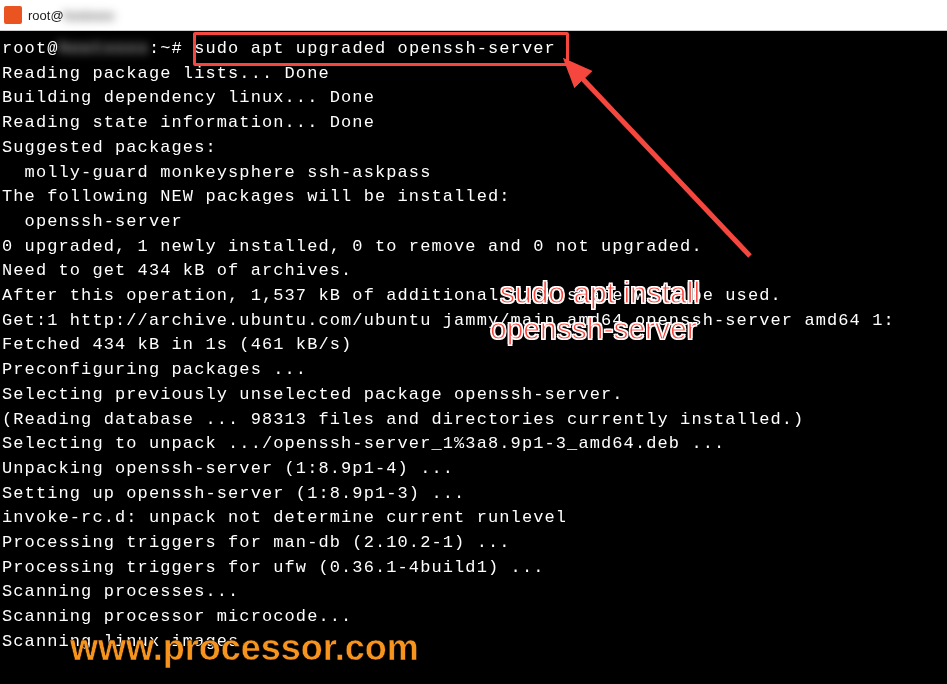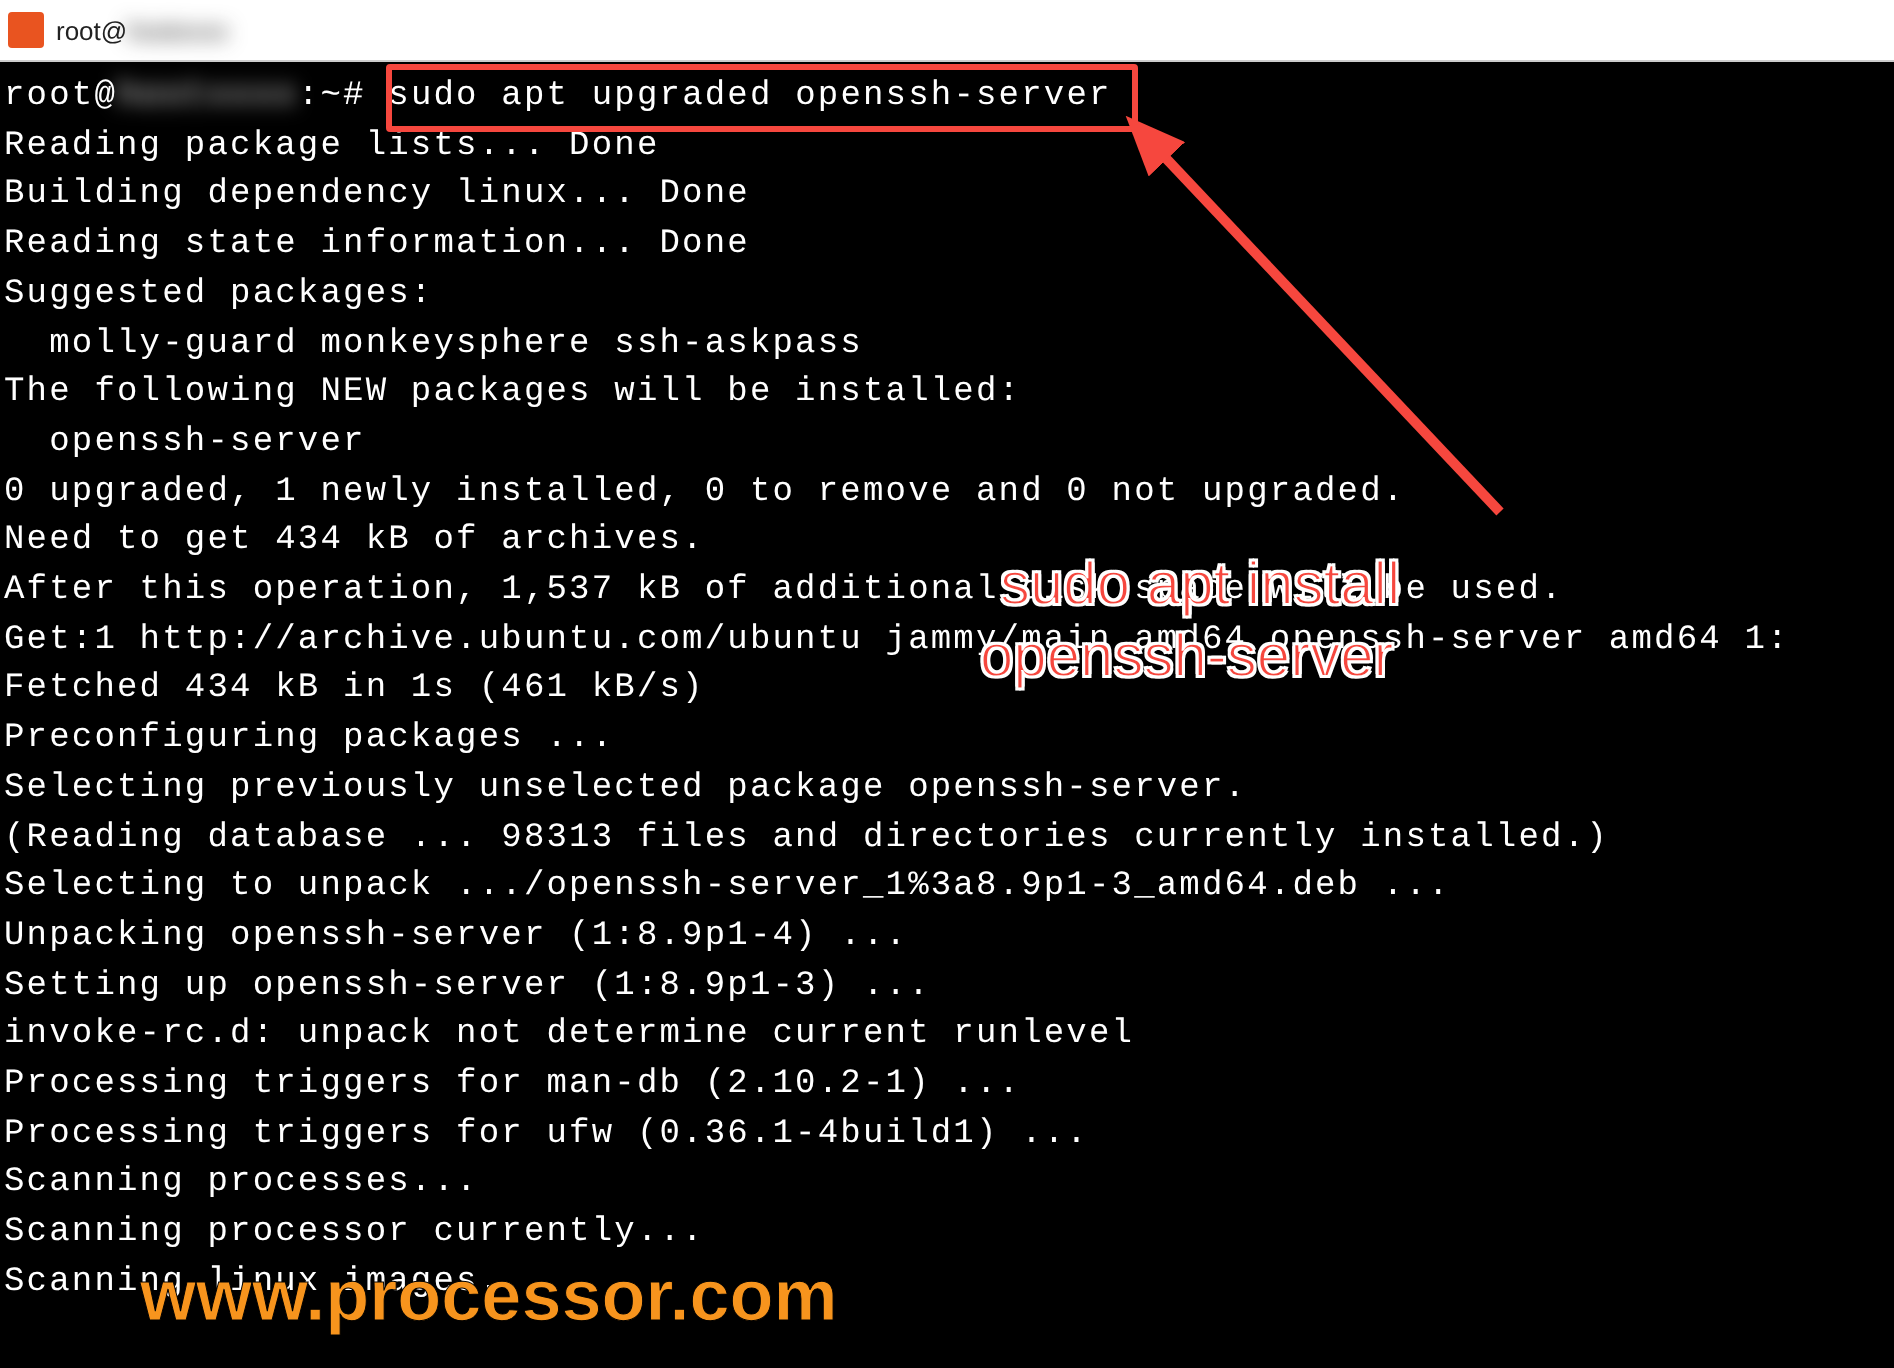--- a/index.html
+++ b/index.html
@@ -121,21 +121,21 @@
 <span>Preconfiguring packages ...</span>
 <span>Selecting previously unselected package openssh-server.</span>
 <span>(Reading database ... 98313 files and directories currently installed.)</span>
 <span>Selecting to unpack .../openssh-server_1%3a8.9p1-3_amd64.deb ...</span>
 <span>Unpacking openssh-server (1:8.9p1-4) ...</span>
 <span>Setting up openssh-server (1:8.9p1-3) ...</span>
 <span>invoke-rc.d: unpack not determine current runlevel</span>
 <span>Processing triggers for man-db (2.10.2-1) ...</span>
 <span>Processing triggers for ufw (0.36.1-4build1) ...</span>
 <span>Scanning processes...</span>
-<span>Scanning processor currently...</span>
+<span>Scanning processor microcode...</span>
 <span>Scanning linux images...</span>
 </div>
 
 <div class="highlight-box"></div>
 
 <svg class="arrow-svg" width="230" height="220">
   <defs>
     <marker id="arrowhead" markerWidth="6" markerHeight="5" refX="1" refY="2.5" orient="auto">
       <polygon points="0 0, 6 2.5, 0 5" fill="#f6473e"></polygon>
     </marker>

